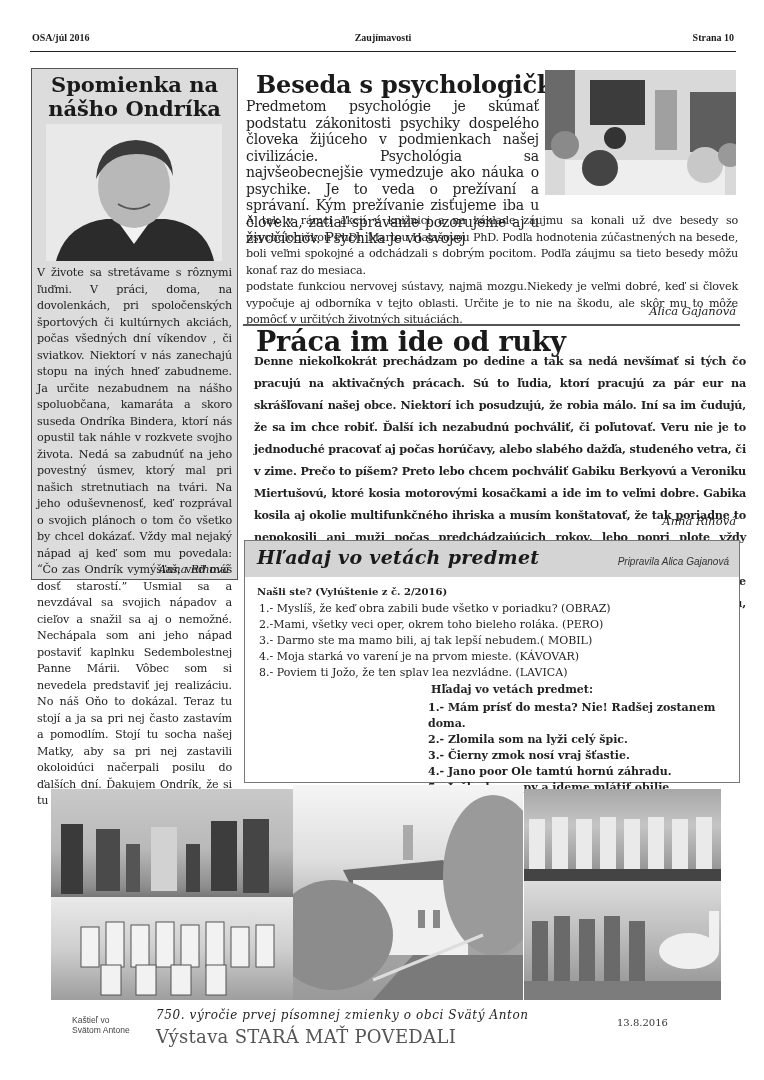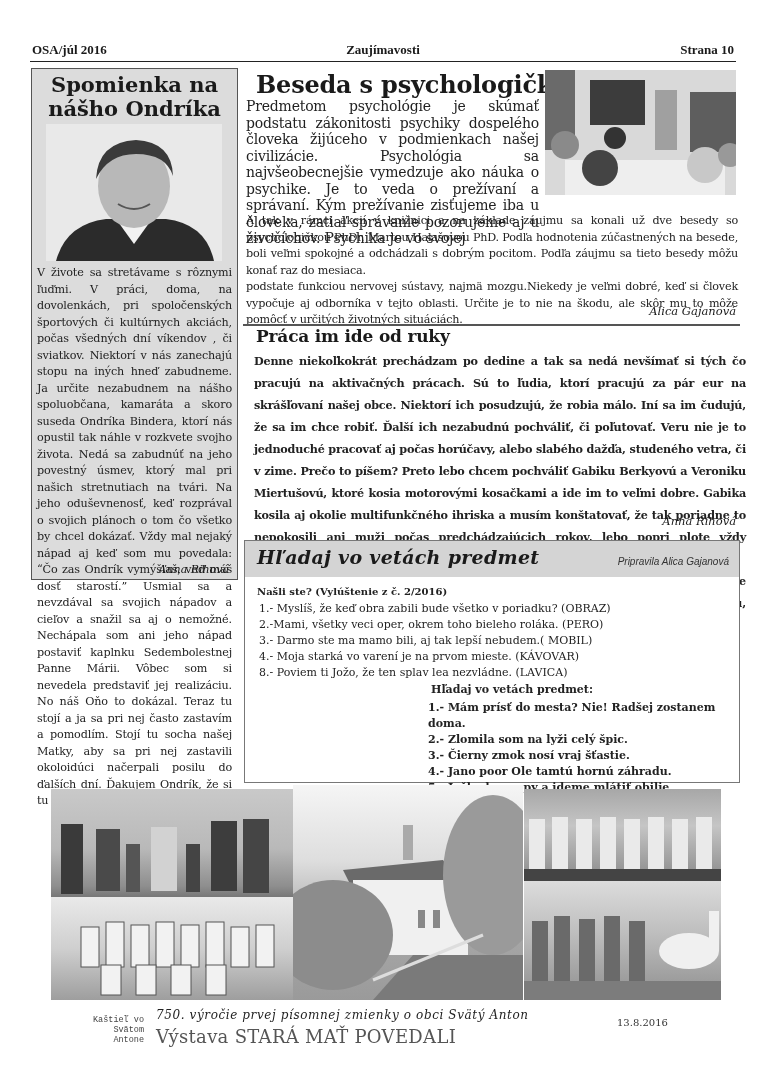--- a/index.html
+++ b/index.html
@@ -1,40 +1,40 @@
 <!DOCTYPE html>
 <html><head>
 <meta charset="utf-8">
 <style>
   * { box-sizing: border-box; margin: 0; padding: 0; }
   html, body { width: 764px; height: 1080px; background: #ffffff; overflow: hidden; }
   body { position: relative; font-family: "DejaVu Serif", serif; color: #1a1a1a; }
 
-  .header { position: absolute; left: 30px; top: 42px; width: 706px; height: 20px; border-bottom: 1.5px solid #222; font-family: "Liberation Serif", serif; font-weight: bold; font-size: 13px; }
+  .header { position: absolute; left: 30px; top: 32px; width: 706px; height: 20px; border-bottom: 1.5px solid #222; font-family: "Liberation Serif", serif; font-weight: bold; font-size: 10px; }
   .header .left { position: absolute; left: 2px; top: 0; }
   .header .center { position: absolute; left: 0; right: 0; top: 0; text-align: center; }
   .header .right { position: absolute; right: 2px; top: 0; }
 
   
   .memorial { position: absolute; left: 31px; top: 68px; width: 207px; height: 512px; background: #dcdcdc; border: 1.5px solid #555; }
   .memorial h2 { font-family: "DejaVu Serif", serif; font-size: 21px; font-weight: bold; text-align: center; line-height: 24px; margin-top: 4px; color: #1a1a1a; }
   .portrait { position: absolute; left: 14px; top: 55px; width: 176px; height: 137px; background: #e8e8e8; overflow: hidden; }
   .memorial .body { position: absolute; left: 5px; top: 196px; width: 195px; font-family: "DejaVu Serif", serif; font-size: 11.2px; line-height: 16.5px; text-align: justify; color: #222; letter-spacing: -0.15px; }
   .memorial .sig { position: absolute; right: 8px; bottom: 3px; font-style: italic; font-size: 11px; }
 
   
   .beseda-title { position: absolute; left: 256px; top: 70px; font-family: "DejaVu Serif", serif; font-weight: bold; font-size: 24px; color: #1a1a1a; letter-spacing: -0.2px; }
   .beseda-photo { position: absolute; left: 545px; top: 70px; width: 191px; height: 125px; background: #bdbdbd; overflow: hidden; }
   .beseda-top { position: absolute; left: 246px; top: 98px; width: 293px; font-size: 14px; line-height: 16.5px; text-align: justify; color: #222; letter-spacing: -0.2px; }
   .beseda-bottom { position: absolute; left: 246px; top: 213px; width: 492px; font-size: 11.2px; line-height: 16.5px; text-align: justify; color: #222; letter-spacing: -0.2px; }
   .beseda-sig { position: absolute; right: 28px; top: 304px; font-style: italic; font-size: 11.5px; }
   .rule1 { position: absolute; left: 243px; top: 324px; width: 497px; height: 2px; background: #555; }
 
   
-  .praca-title { position: absolute; left: 256px; top: 326px; font-family: "DejaVu Serif", serif; font-weight: bold; font-size: 17px; color: #1a1a1a; letter-spacing: -0.2px; }
+  .praca-title { position: absolute; left: 256px; top: 326px; font-family: "DejaVu Serif", serif; font-weight: bold; font-size: 27px; color: #1a1a1a; letter-spacing: -0.2px; }
   .praca-body { position: absolute; left: 254px; top: 350px; width: 492px; font-size: 11.2px; line-height: 22px; text-align: justify; color: #222; letter-spacing: -0.2px; font-weight: bold; }
   .praca-sig { position: absolute; right: 28px; top: 514px; font-style: italic; font-size: 11.5px; }
 
   
   .puzzle { position: absolute; left: 244px; top: 540px; width: 496px; height: 243px; border: 1.5px solid #777; background: #ffffff; }
   .puzzle .bar { height: 36px; background: #d4d4d4; position: relative; }
   .puzzle .bar h3 { position: absolute; left: 12px; top: 5px; font-family: "DejaVu Serif", serif; font-style: italic; font-weight: bold; font-size: 19px; color: #1a1a1a; letter-spacing: 0.3px; }
   .puzzle .bar .by { position: absolute; right: 10px; top: 15px; font-family: "Liberation Sans", sans-serif; font-style: italic; font-size: 10px; color: #333; }
   .puzzle .found { position: absolute; left: 12px; top: 45px; font-size: 10px; font-weight: bold; color: #222; }
   .puzzle .found-list { position: absolute; left: 14px; top: 60px; font-size: 11px; line-height: 16px; color: #222; list-style: none; }
@@ -44,21 +44,21 @@
   
   .collage { position: absolute; left: 49px; top: 785px; width: 672px; height: 215px; }
   .ph { position: absolute; overflow: hidden; }
   .ph1 { left: 2px; top: 4px; width: 242px; height: 108px; background: linear-gradient(#c9c9c9 0%, #b9b9b9 55%, #8e8e8e 90%, #777 100%); }
   .ph2 { left: 2px; top: 112px; width: 242px; height: 103px; background: linear-gradient(#e9e9e9 0%, #cfcfcf 50%, #9e9e9e 100%); }
   .ph3 { left: 244px; top: 0; width: 230px; height: 215px; background: linear-gradient(#f5f5f5 0%, #dedede 35%, #a9a9a9 65%, #9a9a9a 100%); }
   .ph4 { left: 475px; top: 4px; width: 197px; height: 92px; background: linear-gradient(#a7a7a7 0%, #c5c5c5 40%, #8a8a8a 100%); }
   .ph5 { left: 475px; top: 96px; width: 197px; height: 119px; background: linear-gradient(#dcdcdc 0%, #bdbdbd 45%, #8f8f8f 100%); }
 
   
-  .foot-place { position: absolute; left: 84px; top: 1015px; width: 60px; font-family: Liberation Mono, monospace; font-size: 8.5px; line-height: 10px; text-align: right; color: #444; }
+  .foot-place { position: absolute; left: 72px; top: 1015px; width: 60px; font-family: Liberation Sans, sans-serif; font-size: 8.5px; line-height: 10px; text-align: left; color: #444; }
   .foot-script { position: absolute; left: 156px; top: 1008px; font-family: "DejaVu Serif", serif; font-style: italic; font-size: 12px; color: #222; letter-spacing: 0.6px; }
   .foot-title { position: absolute; left: 156px; top: 1026px; font-family: "DejaVu Serif", serif; font-size: 18px; color: #555; letter-spacing: 0.3px; }
   .foot-date { position: absolute; left: 617px; top: 1017px; font-family: "DejaVu Serif", serif; font-size: 10px; color: #333; }
 </style>
 </head>
 <body>
 
 <div class="header">
   <span class="left">OSA/júl 2016</span>
   <span class="center">Zaujímavosti</span>

